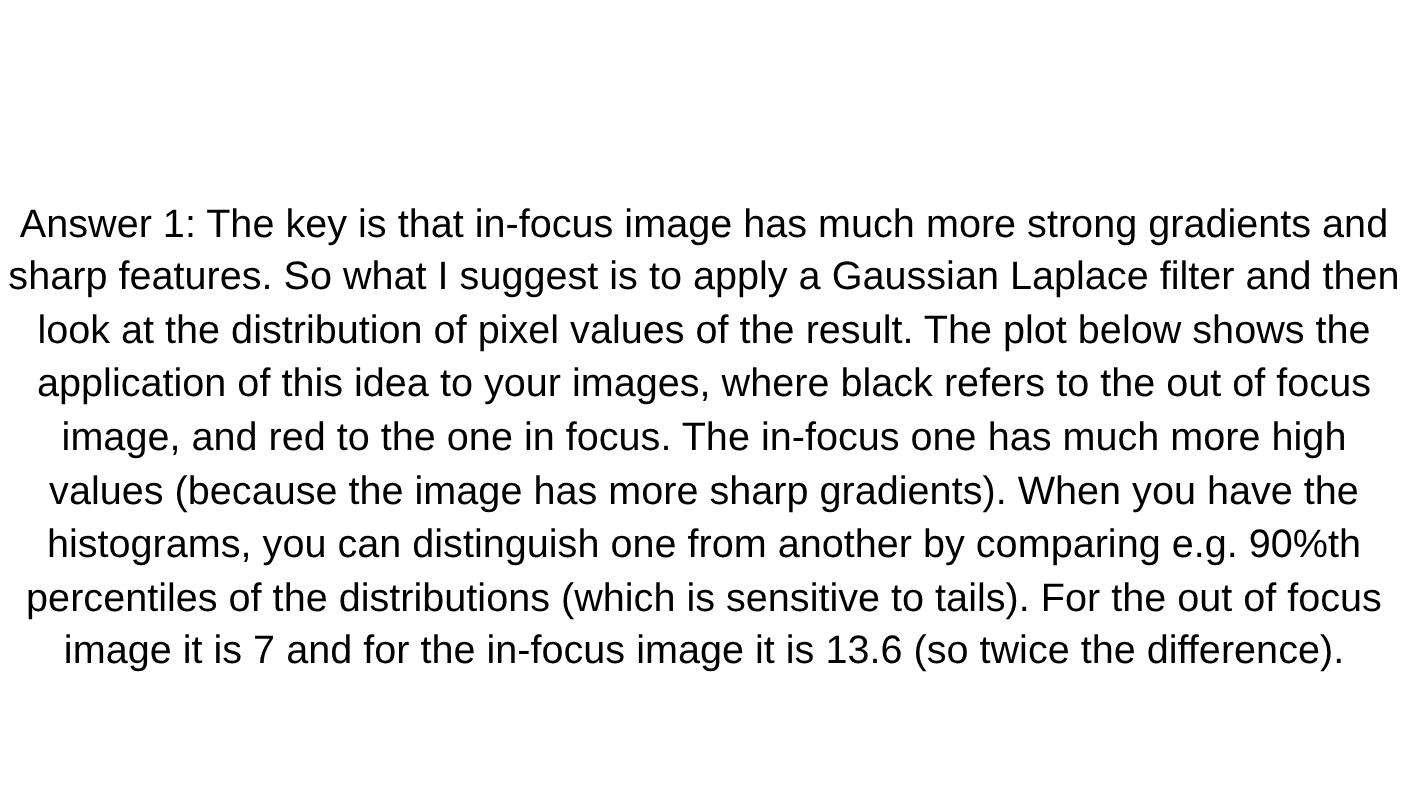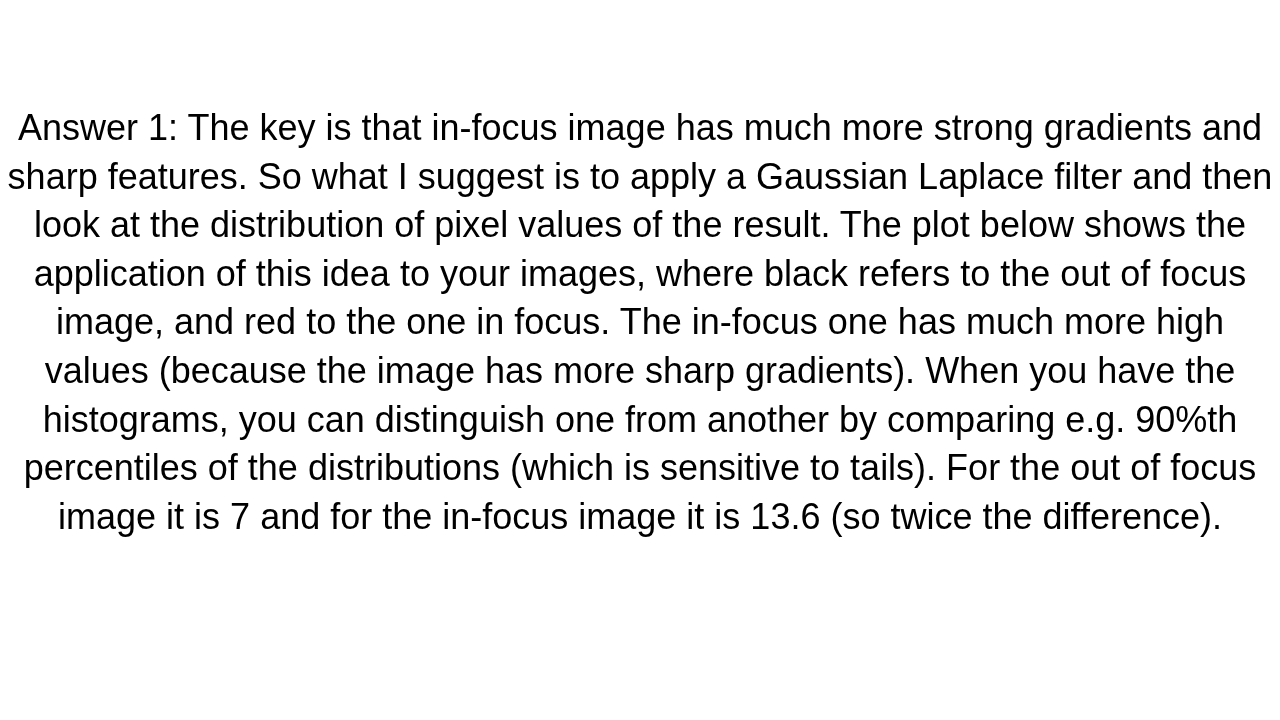--- a/index.html
+++ b/index.html
@@ -13,21 +13,21 @@
       background: #ffffff;
       display: flex;
       align-items: center;
       justify-content: center;
       overflow: hidden;
     }
     .content-area {
       width: 1280px;
       height: 520px;
       display: flex;
-      align-items: flex-start;
+      align-items: flex-end;
       justify-content: center;
       padding: 4px 0px;
     }
     .answer-text {
       font-family: Arial, Helvetica, sans-serif;
       font-size: 36px;
       line-height: 1.35;
       color: #000000;
       text-align: center;
       width: 1280px;

